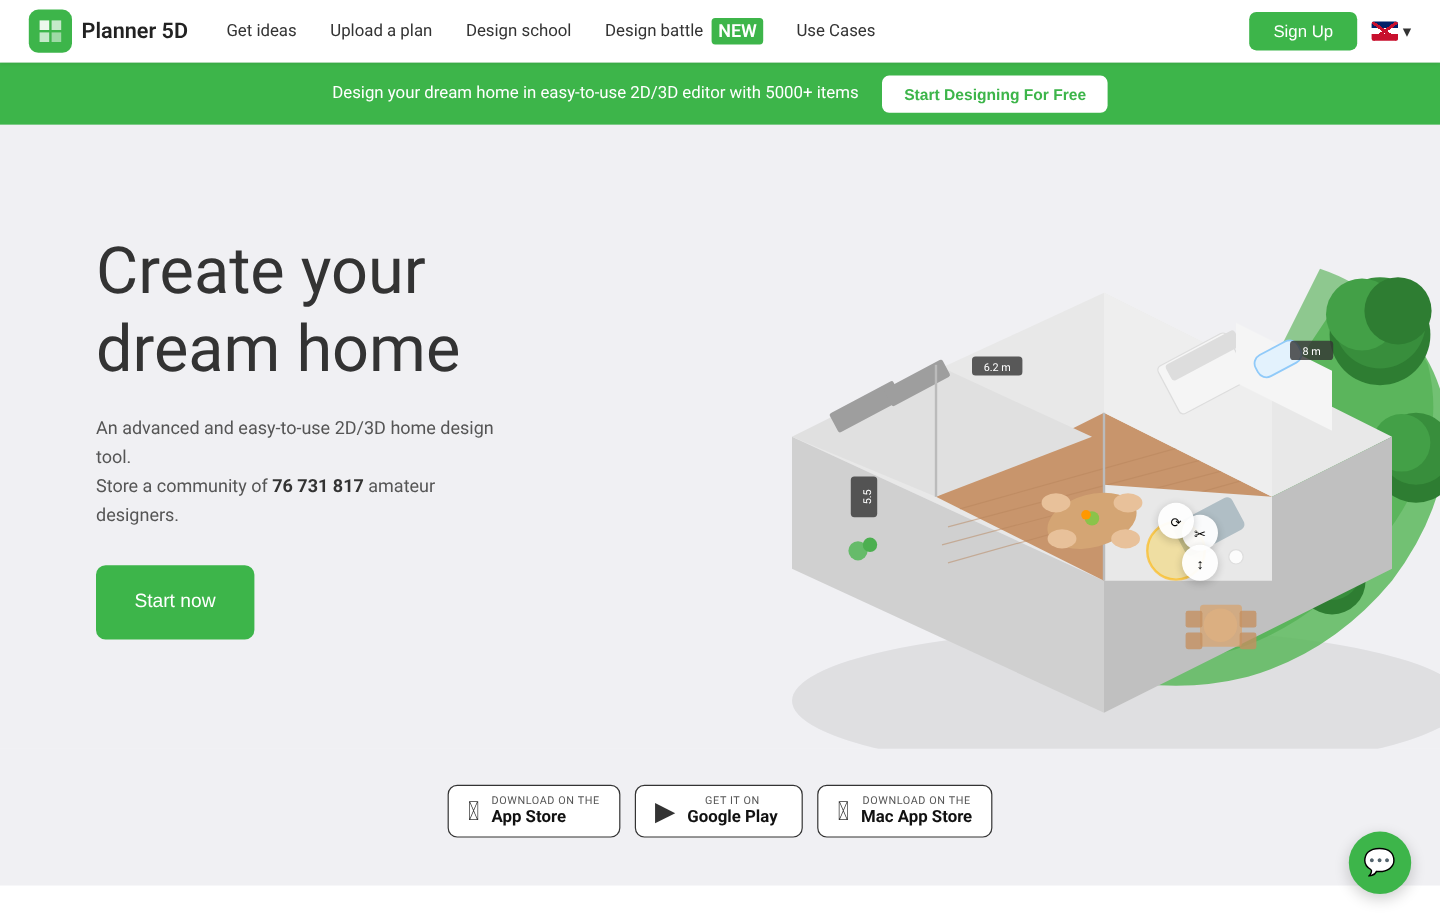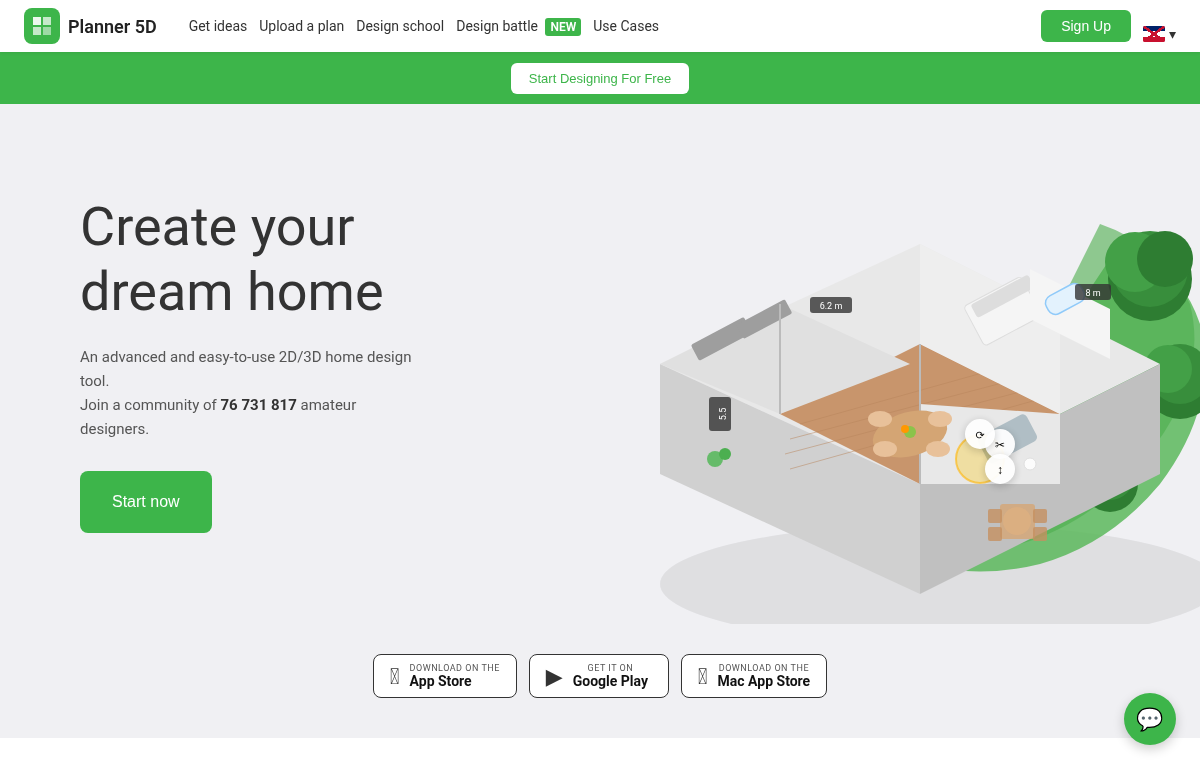--- a/index.html
+++ b/index.html
@@ -35,43 +35,43 @@
       font-size: 13px;
     }
     .logo-text {
       font-size: 18px;
       font-weight: 600;
       color: #222;
     }
     .nav-links {
       display: flex;
       align-items: center;
-      gap: 12px;
+      gap: 28px;
       flex: 1;
     }
     .nav-link {
       font-size: 14px;
       color: #333;
       text-decoration: none;
       cursor: pointer;
       white-space: nowrap;
     }
     .nav-badge {
       background: #3db54a;
       color: white;
-      font-size: 12px;
+      font-size: 15px;
       padding: 2px 5px;
       border-radius: 3px;
       margin-left: 4px;
       font-weight: 600;
       vertical-align: middle;
     }
     .nav-right {
       display: flex;
-      align-items: flex-end;
+      align-items: center;
       gap: 12px;
     }
     .btn-signup {
       background: #3db54a;
       color: white;
       border: none;
       padding: 8px 20px;
       border-radius: 6px;
       font-size: 14px;
       font-weight: 500;
@@ -115,21 +115,21 @@
       color: white;
       font-size: 14px;
     }
     .btn-banner {
       background: white;
       color: #3db54a;
       border: none;
       padding: 8px 18px;
       border-radius: 6px;
       font-size: 13px;
-      font-weight: 400;
+      font-weight: 700;
       cursor: pointer;
     }
 
     
     .hero {
       background: #f0f0f3;
       min-height: 520px;
       position: relative;
       overflow: hidden;
       display: flex;
@@ -274,29 +274,30 @@
   <div class="nav-right">
     <button class="btn-signup">Sign Up</button>
     <div class="lang-selector">
       <div class="flag-icon"></div>
       <span>▾</span>
     </div>
   </div>
 </nav>
 
 <div class="banner">
+  <span class="banner-text">Design your dream home in easy-to-use 2D/3D editor with 5000+ items</span>
   <button class="btn-banner">Start Designing For Free</button>
 </div>
 
 <section class="hero">
   <div class="hero-content">
     <h1 class="hero-title">Create your dream home</h1>
     <p class="hero-description">
       <span>An advanced and easy-to-use 2D/3D home design tool.</span><br>
-      <span>Join a community of </span><strong>76 731 817</strong><span> amateur designers.</span>
+      <span>Store a community of </span><strong>76 731 817</strong><span> amateur designers.</span>
     </p>
     <button class="btn-start">Start now</button>
   </div>
 
   <div class="floorplan-container">
     <svg viewBox="0 0 660 560" width="660" height="560" xmlns="http://www.w3.org/2000/svg">
 
       <ellipse cx="400" cy="480" rx="280" ry="60" fill="rgba(0,0,0,0.07)"></ellipse>
 
       <path d="M580 140 Q640 160 660 220 Q680 300 620 380 Q570 440 500 460 Q440 475 380 460 Q440 420 480 370 Q520 300 520 230 Z" fill="#5cb85c" opacity="0.85"></path>

